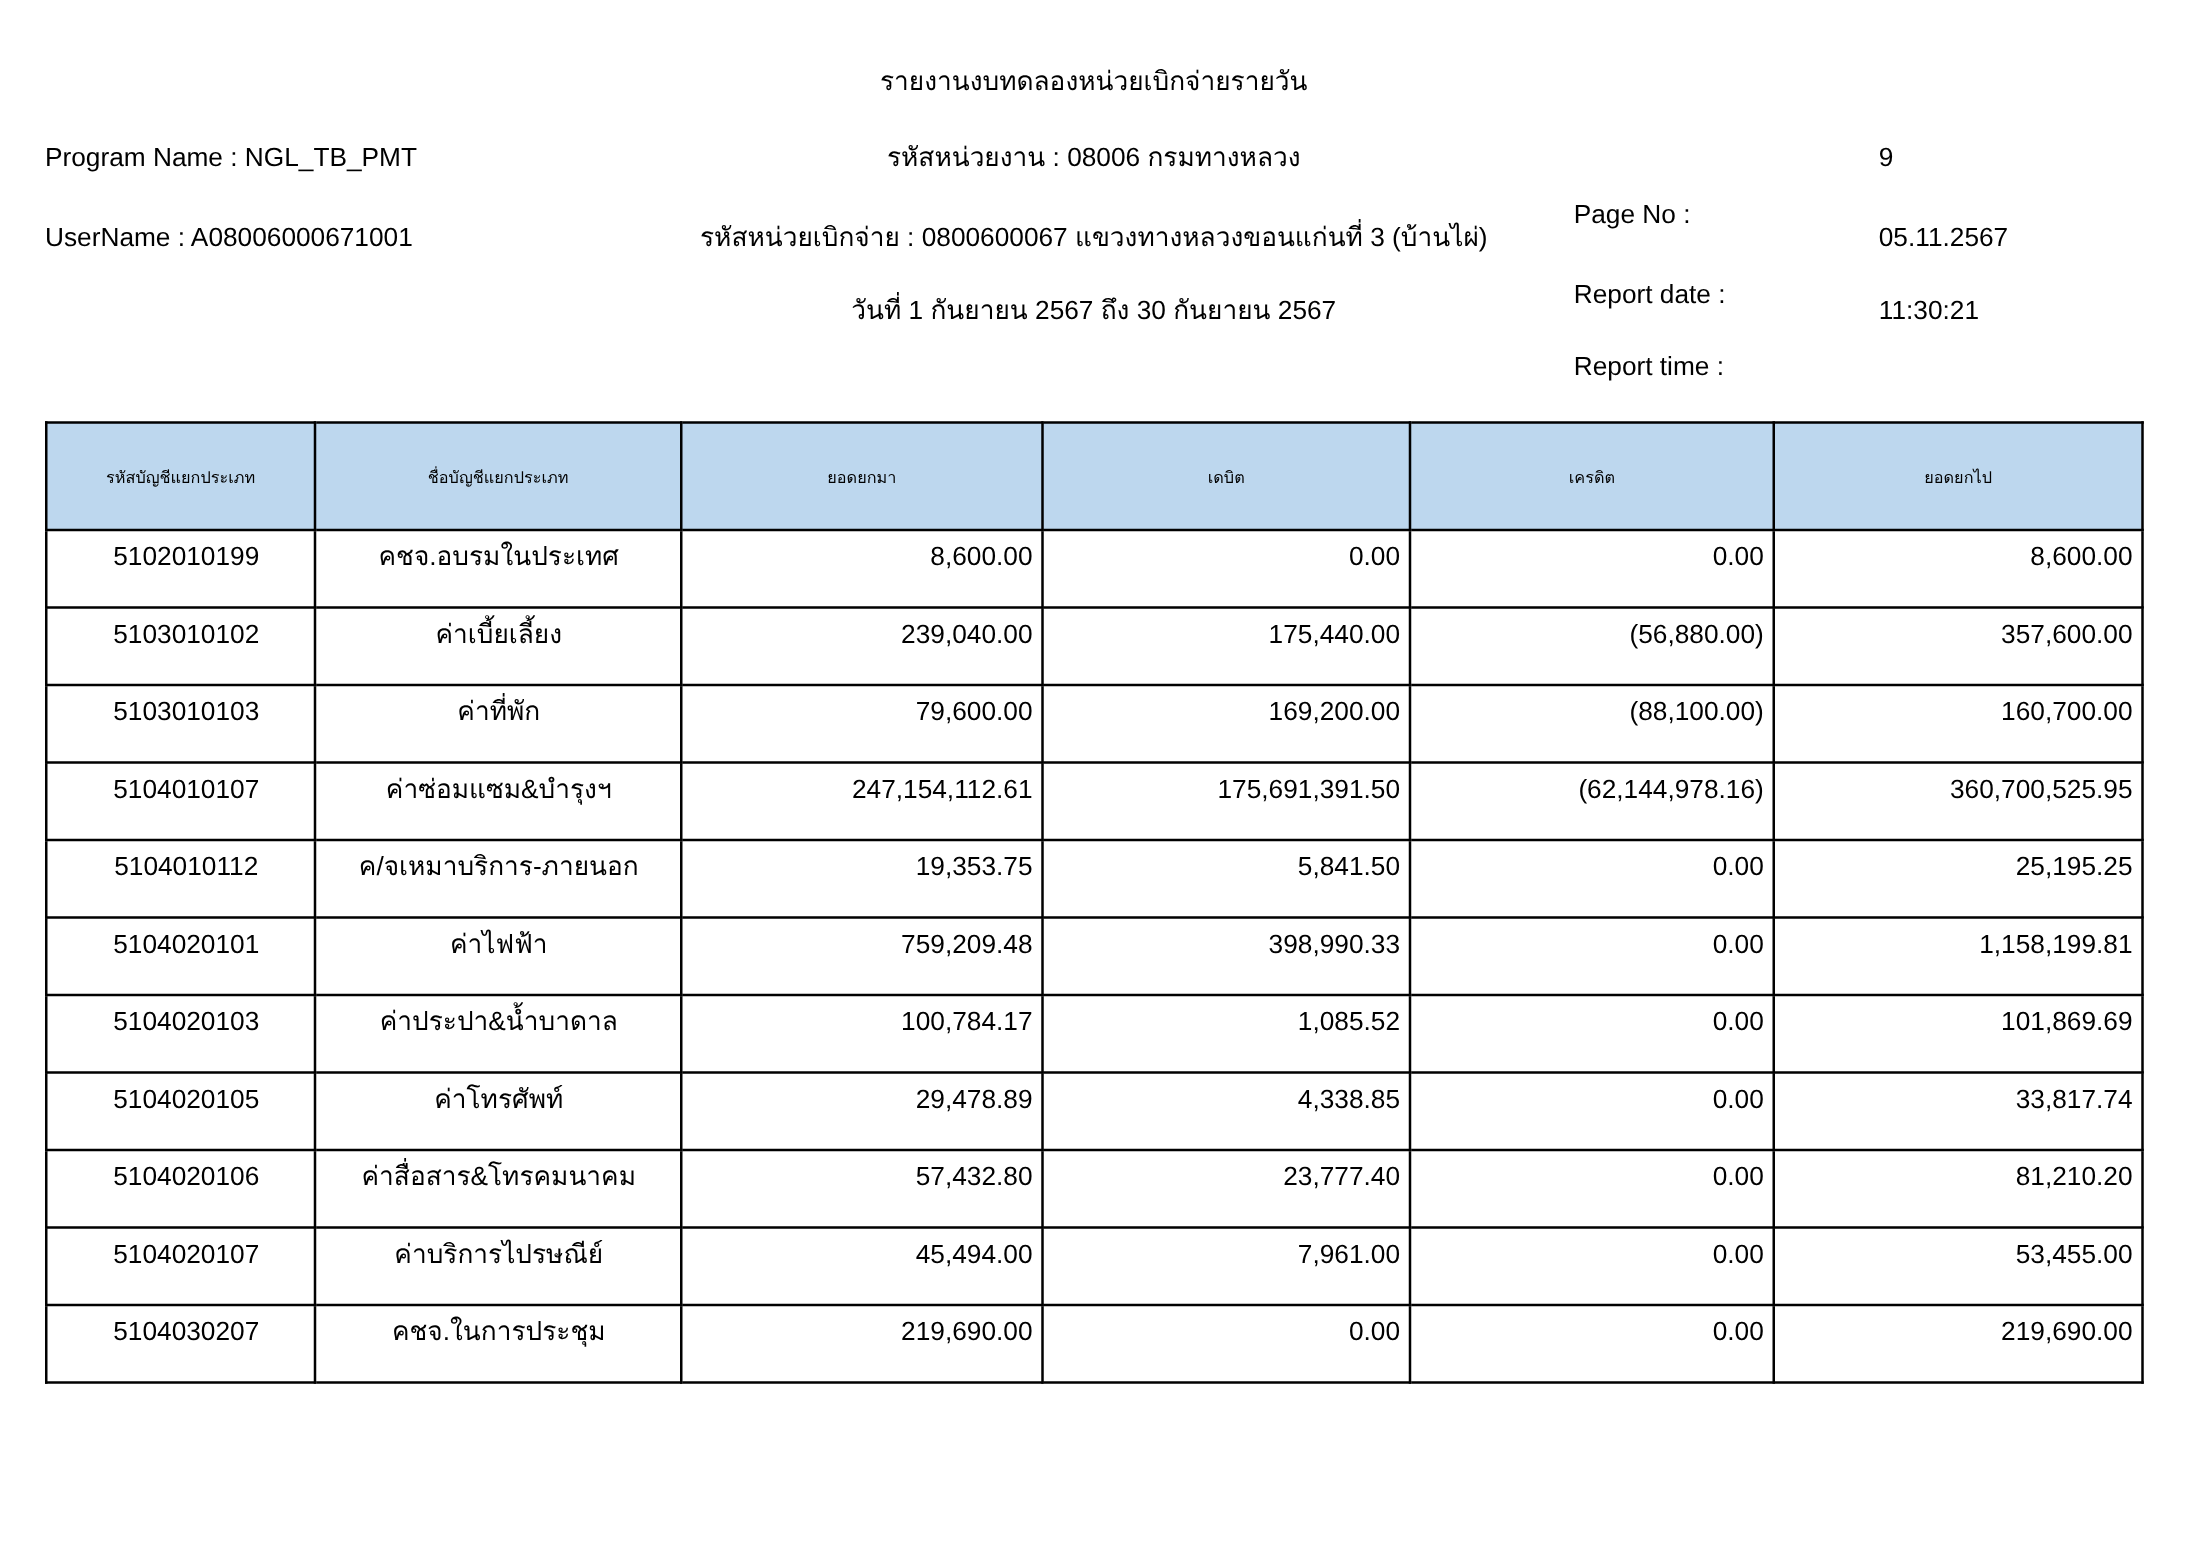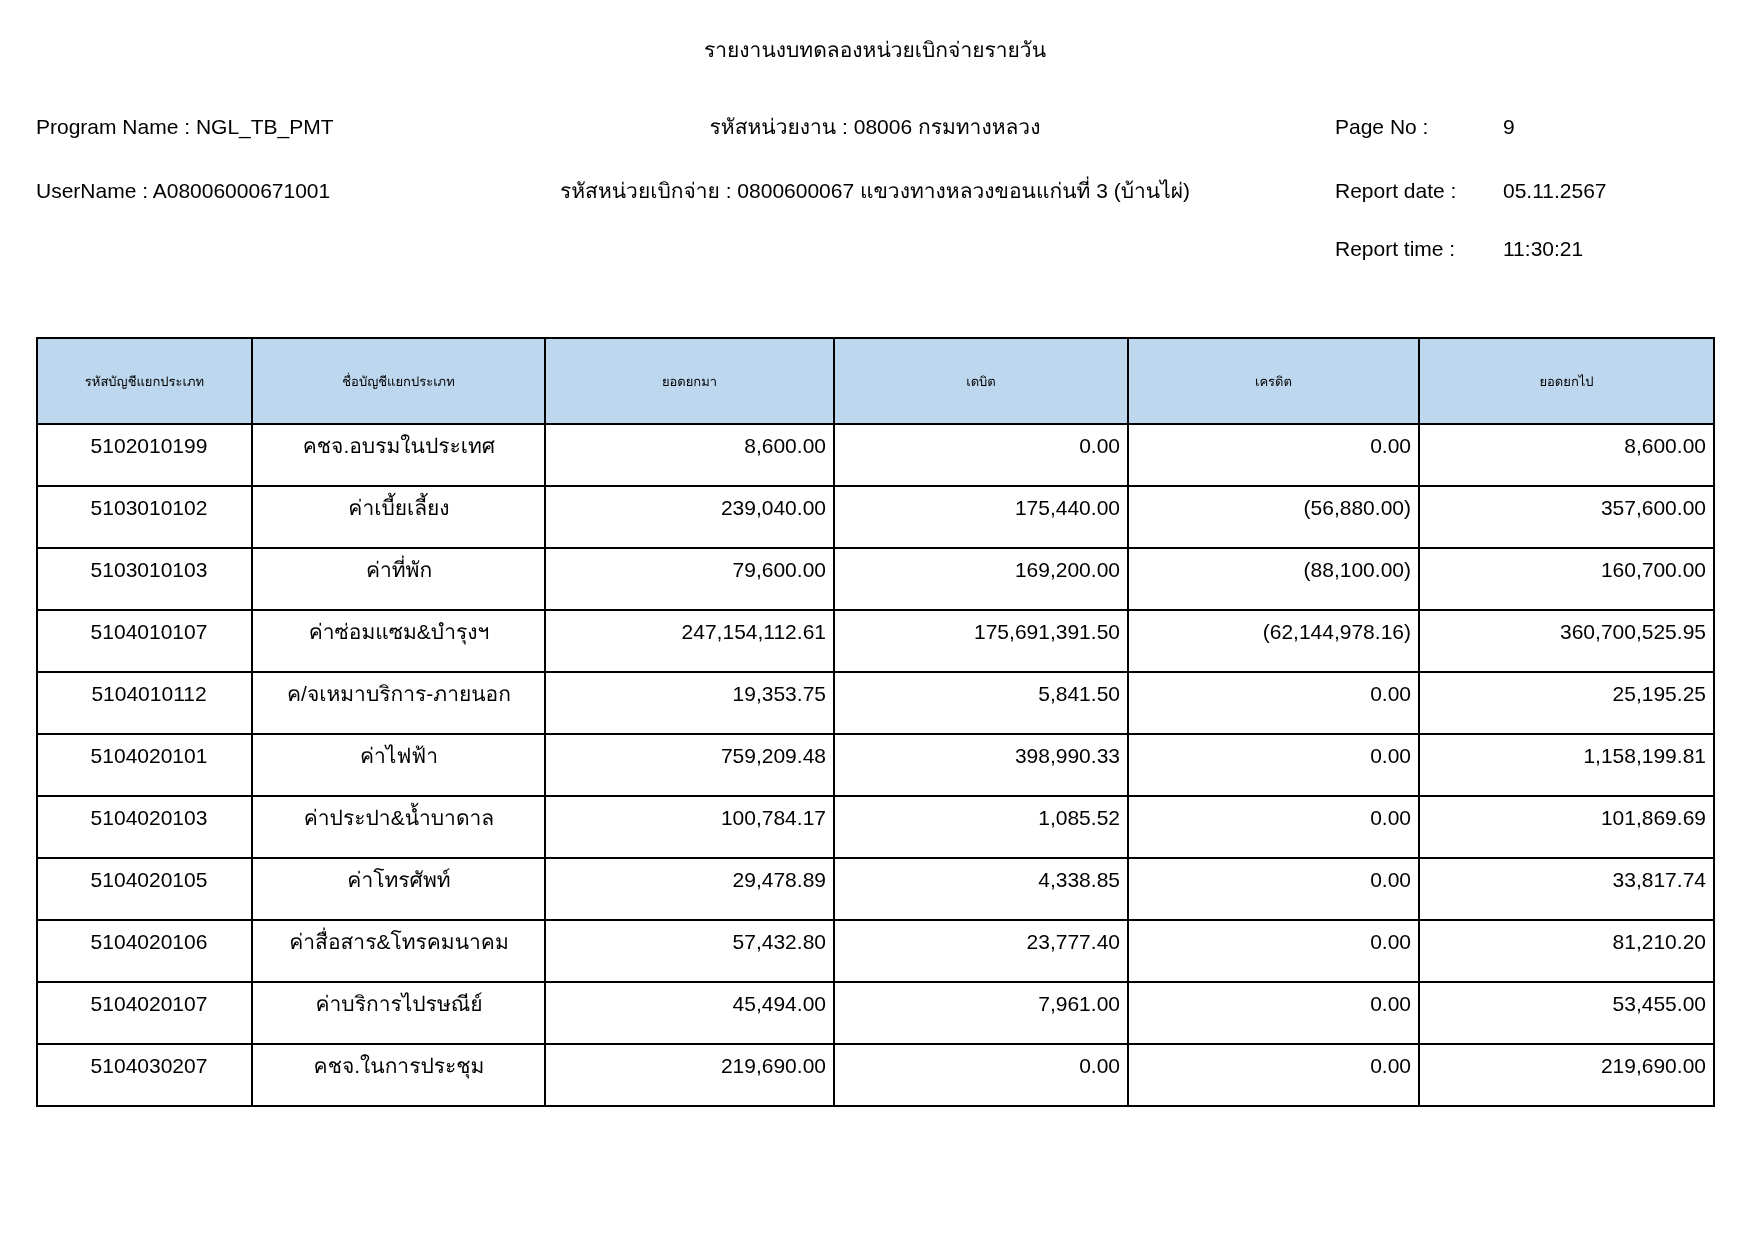--- a/index.html
+++ b/index.html
@@ -9,24 +9,24 @@
     font-family: "Liberation Sans", "DejaVu Sans", sans-serif;
     color: #000000;
     overflow: hidden;
   }
   .page { position: relative; width: 1755px; height: 1240px; }
 
   
   .hline { position: absolute; line-height: 36px; font-size: 21px; white-space: nowrap; }
   .center-band { left: 60px; right: 65px; text-align: center; }
   .left-col { left: 36px; }
-  .right-label { left: 1335px; width: 160px; }
+  .right-label { left: 1259px; width: 160px; margin-top: 45px; }
   .right-value { left: 1503px; }
 
-  .t-title { top: 32px; }
+  .t-title { top: 48px; }
   .t-line1 { top: 109px; }
   .t-line2 { top: 173px; }
   .t-line3 { top: 231px; }
 
   
   table.report {
     position: absolute;
     top: 337px; left: 36px;
     width: 1677px;
     border-collapse: collapse;
@@ -64,20 +64,21 @@
   col.c5 { width: 295px; }
 </style>
 </head>
 <body>
 
 <div class="page">
 
   <div class="hline center-band t-title">รายงานงบทดลองหน่วยเบิกจ่ายรายวัน</div>
   <div class="hline center-band t-line1">รหัสหน่วยงาน : 08006 กรมทางหลวง</div>
   <div class="hline center-band t-line2">รหัสหน่วยเบิกจ่าย : 0800600067 แขวงทางหลวงขอนแก่นที่ 3 (บ้านไผ่)</div>
+  <div class="hline center-band t-line3">วันที่ 1 กันยายน 2567 ถึง 30 กันยายน 2567</div>
 
   <div class="hline left-col t-line1">Program Name : NGL_TB_PMT</div>
   <div class="hline left-col t-line2">UserName : A08006000671001</div>
 
   <div class="hline right-label t-line1">Page No :</div>
   <div class="hline right-value t-line1">9</div>
 
   <div class="hline right-label t-line2">Report date :</div>
   <div class="hline right-value t-line2">05.11.2567</div>
 

